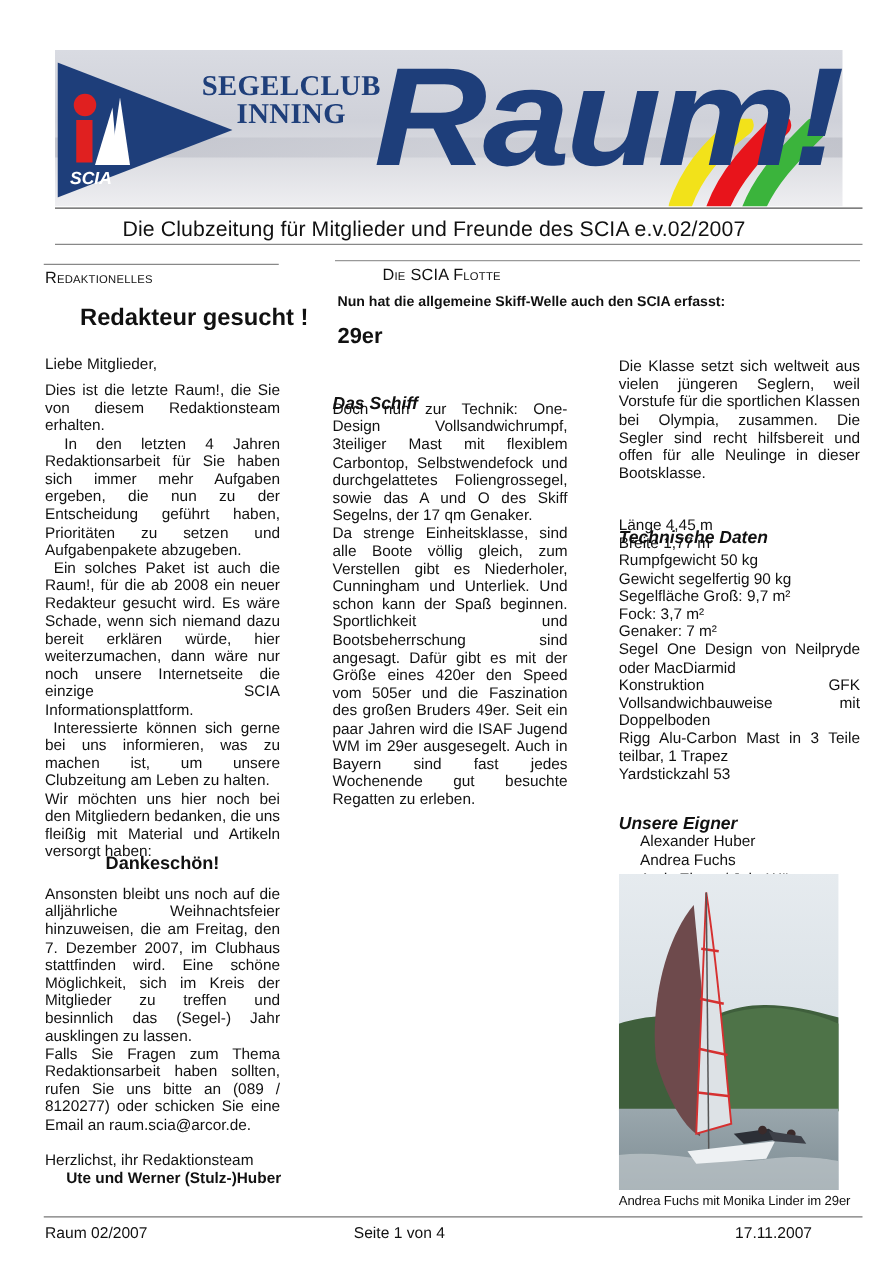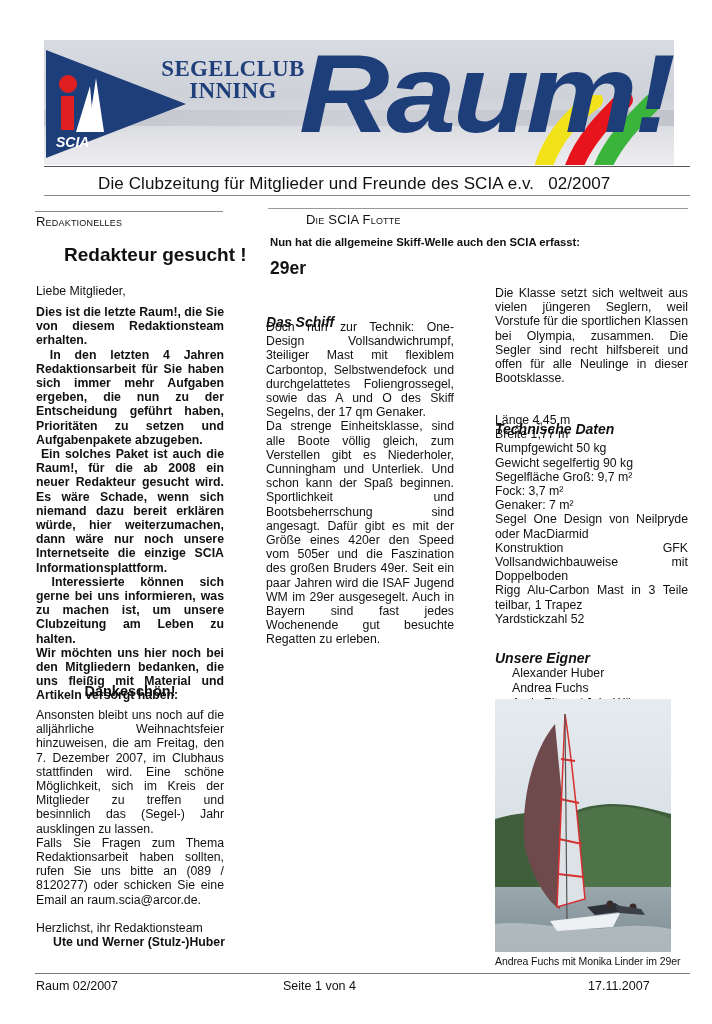--- a/index.html
+++ b/index.html
@@ -18,31 +18,31 @@
             font-family:"Liberation Serif", serif; font-weight:bold;
             color:#1f3f7a; font-size:23px; line-height:22px; text-align:center; letter-spacing:0.3px; }
   .raum { position:absolute; left:255px; top:-6px;
             font-family:"Liberation Sans", sans-serif; font-weight:bold; font-style:italic;
             color:#1e3e7a; font-size:112px; line-height:120px; letter-spacing:-3px;
             transform:scaleX(1.12); transform-origin:left; }
   .swoosh { position:absolute; left:480px; top:55px; }
 
   .rule-top { left:44px; top:166px; width:646px; height:1px; background:#555; }
   .subtitle { left:98px; top:174px; font-size:17px; color:#111; letter-spacing:0.1px; }
-  .subtitle .issue { margin-left:14px; }
+  .subtitle .issue { }
   .rule-sub { left:44px; top:195px; width:646px; height:1px; background:#888; }
 
   
   .lc-rule { left:35px; top:211px; width:188px; height:1px; background:#888; }
   .smallcaps { font-variant:small-caps; font-size:13px; letter-spacing:0.2px; }
   .lc-sect { left:36px; top:214px; }
   .lc-title { left:36px; top:244px; font-size:19px; font-weight:bold;margin-left:28px; }
   .body-txt { font-size:12.3px; line-height:14.2px; text-align:justify; }
   .lc-greet { left:36px; top:284px; width:188px; }
-  .lc-p1 { left:36px; top:305px; width:188px;font-weight:bold; }
+  .lc-p1 { left:36px; top:305px; width:188px; }
   .thanks { left:36px; top:683px; width:188px; text-align:center; font-size:14.5px; font-weight:bold; }
   .lc-p2 { left:36px; top:708px; width:188px; }
   .signoff { left:36px; top:921px; width:200px; font-size:12.3px; line-height:14.2px; }
   .signoff .names { padding-left:17px;font-weight:bold; }
 
   
   .rc-rule { left:268px; top:208px; width:420px; height:1px; background:#999; }
   .rc-sect { left:270px; top:212px;margin-left:36px; }
   .rc-lead { left:270px; top:236px; font-size:11.3px; font-weight:bold; }
   .rc-head { left:270px; top:258px; font-size:17.5px; font-weight:bold; }
@@ -137,21 +137,21 @@
   <div>Länge 4,45 m</div>
   <div>Breite 1,77 m</div>
   <div>Rumpfgewicht 50 kg</div>
   <div>Gewicht segelfertig 90 kg</div>
   <div>Segelfläche Groß: 9,7 m²</div>
   <div>Fock: 3,7 m²</div>
   <div>Genaker: 7 m²</div>
   <div>Segel One Design von Neilpryde oder MacDiarmid</div>
   <div>Konstruktion GFK Vollsandwichbauweise mit Doppelboden</div>
   <div>Rigg Alu-Carbon Mast in 3 Teile teilbar, 1 Trapez</div>
-  <div>Yardstickzahl 52</div>
+  <div>Yardstickzahl 53</div>
 </div>
 
 <div class="abs own-h h-ital">Unsere Eigner</div>
 <div class="abs own-list">
   <div>Alexander Huber</div>
   <div>Andrea Fuchs</div>
   <div>Andy Eitner / Jahr Wössner</div>
 </div>
 
 <div class="abs photo">

